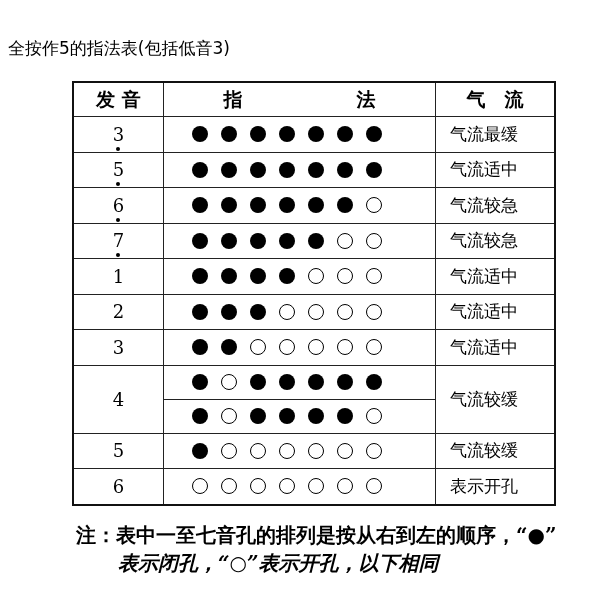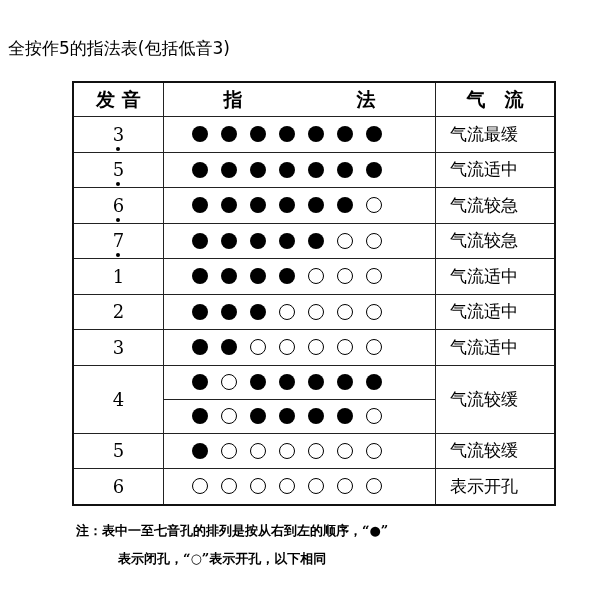--- a/index.html
+++ b/index.html
@@ -6,21 +6,21 @@
   body{width:600px;height:595px;position:relative;overflow:hidden;font-family:"DejaVu Sans",sans-serif;color:#000;}
   .title{position:absolute;left:8px;top:37px;font-size:17px;letter-spacing:0px;}
   table{position:absolute;left:72px;top:81px;border-collapse:collapse;width:484px;font-family:"DejaVu Serif",serif;}
   td,th{border:1.5px solid #222;padding:0;text-align:center;vertical-align:middle;}
   table{border:2px solid #111;}
   th{height:33px;font-size:19px;font-weight:bold;font-family:"DejaVu Sans",sans-serif;}
   td{height:34.5px;font-size:18px;}
   .c1{width:95px;}
   .c2{width:276px;}
   .c3{width:111px;text-align:left;padding-left:14px;font-size:17px;font-family:"DejaVu Sans",sans-serif;}
-  .note{position:absolute;font-family:"DejaVu Serif",serif;font-size:13px;font-weight:bold;}
+  .note{position:absolute;font-family:"DejaVu Serif",serif;font-size:20px;font-weight:bold;}
   .holes{display:flex;justify-content:flex-start;padding-left:28px;gap:13px;align-items:center;}
   .hole{width:16px;height:16px;border-radius:50%;box-sizing:border-box;display:inline-block;}
   .hole.closed{background:#000;}
   .hole.open{border:1.3px solid #000;background:#fff;}
   .num{position:relative;display:inline-block;}
   .dot{position:absolute;left:50%;bottom:-6px;width:4px;height:4px;margin-left:-2px;background:#000;border-radius:50%;}
   .sub{border-top:1.5px solid #222;}
 </style>
 </head>
 <body>
@@ -196,13 +196,13 @@
             <span class="hole open"></span>
             <span class="hole open"></span>
           </div>
         </td>
         <td class="c3">表示开孔</td>
       </tr>
     </tbody>
 </table>
 
 <div class="note" style="left:76px;top:522px;">注：表中一至七音孔的排列是按从右到左的顺序，“●”</div>
-<div class="note" style="left:118px;top:550px;">表示闭孔，“○”表示开孔，以下相同</div>
+<div class="note" style="left:118px;top:550px;font-style:italic;">表示闭孔，“○”表示开孔，以下相同</div>
 
 </body></html>

